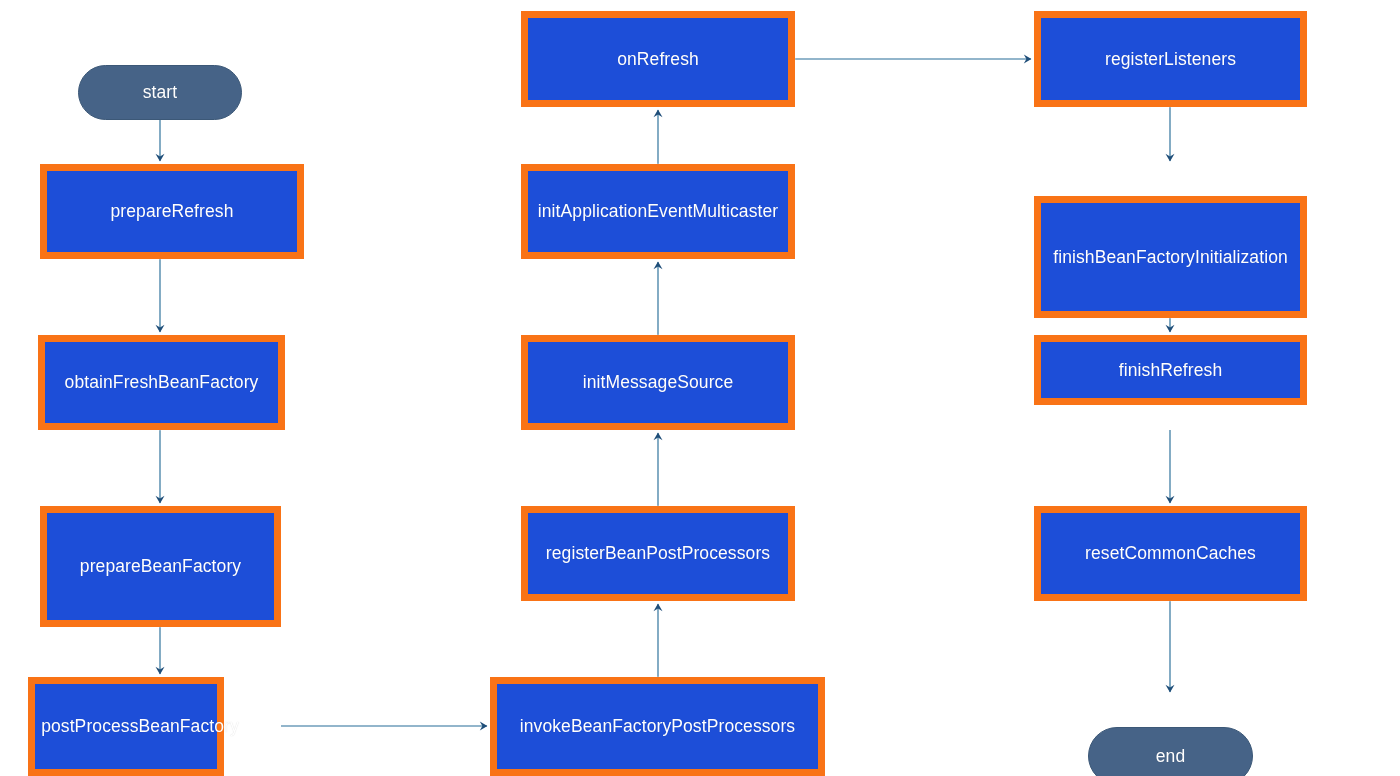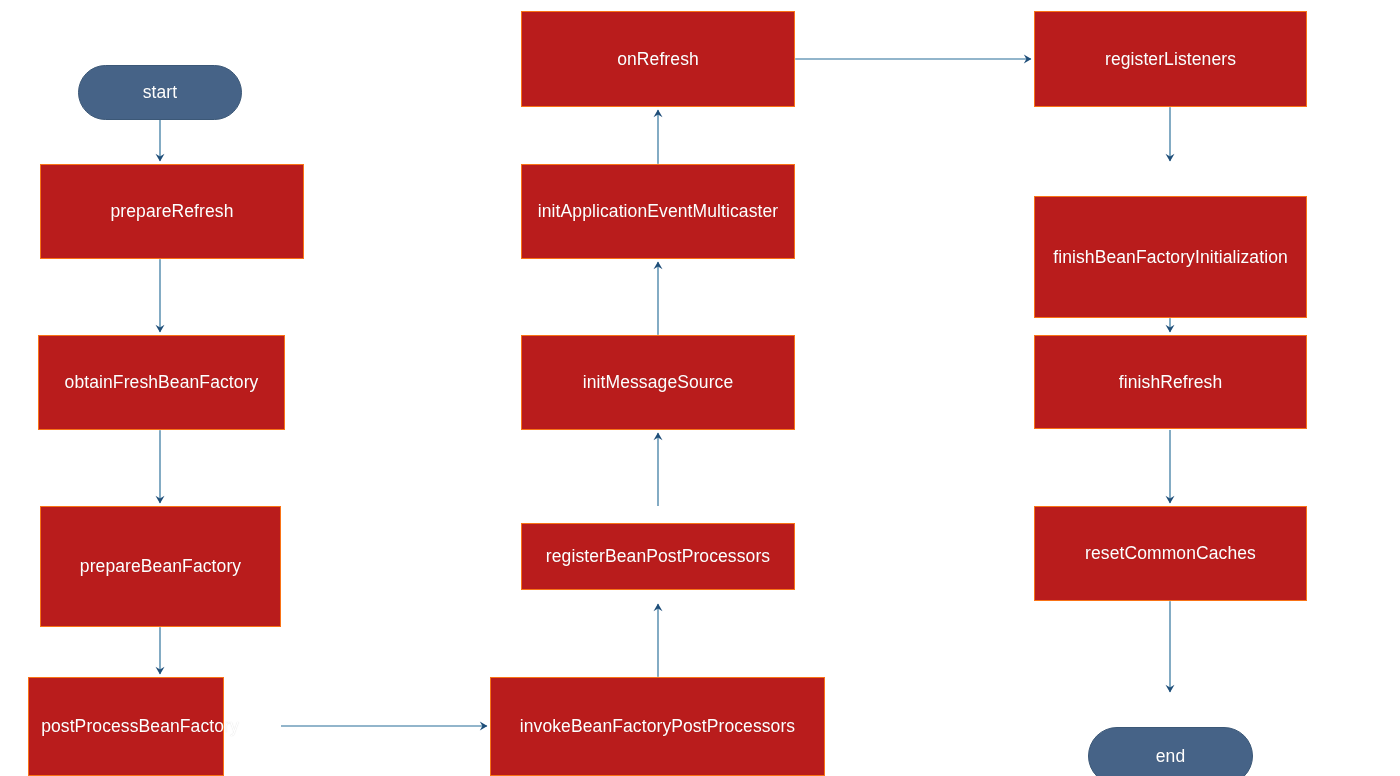--- a/index.html
+++ b/index.html
@@ -32,22 +32,22 @@
     display: flex;
     align-items: center;
     justify-content: center;
     text-align: center;
     color: #ffffff;
     font-size: 17.5px;
     font-weight: 400;
     letter-spacing: 0.1px;
     line-height: 1.2;
     padding: 2px 6px;
-    background: #b91c1c;
-    border: 1px solid #f97316;
+    background: #1d4ed8;
+    border: 7px solid #f97316;
     box-shadow: 0 0 0 0.5px rgba(255,255,255,0.35);
     text-shadow: 0 0 1px rgba(0,0,0,0.18);
     z-index: 2;
   }
   .node.terminator {
     border-radius: 999px;
     border: 1px solid #3c5877;
     background: #466387;
     box-shadow: none;
     margin-top: 32px;
@@ -110,40 +110,40 @@
   <div class="node" id="node-prepareBeanFactory" style="left: 40px; top: 506px; width: 241px; height: 121px;">
     <span class="node-label">prepareBeanFactory</span>
   </div>
   <div class="node" id="node-postProcessBeanFactory" style="left: 28px; top: 677px; width: 196px; height: 99px; padding-left: 34px;">
     <span class="node-label">postProcessBeanFactory</span>
   </div>
 
   <div class="node" id="node-invokeBeanFactoryPostProcessors" style="left: 490px; top: 677px; width: 335px; height: 99px; text-align: right;">
     <span class="node-label">invokeBeanFactoryPostProcessors</span>
   </div>
-  <div class="node" id="node-registerBeanPostProcessors" style="left: 521px; top: 506px; width: 274px; height: 67px; margin-top: 17px;">
+  <div class="node" id="node-registerBeanPostProcessors" style="left: 521px; top: 506px; width: 274px; height: 95px;">
     <span class="node-label">registerBeanPostProcessors</span>
   </div>
   <div class="node" id="node-initApplicationEventMulticaster" style="left: 521px; top: 164px; width: 274px; height: 95px;">
     <span class="node-label">initApplicationEventMulticaster</span>
   </div>
   <div class="node" id="node-initMessageSource" style="left: 521px; top: 335px; width: 274px; height: 95px;">
     <span class="node-label">initMessageSource</span>
   </div>
   <div class="node" id="node-onRefresh" style="left: 521px; top: 11px; width: 274px; height: 96px;">
     <span class="node-label">onRefresh</span>
   </div>
 
   <div class="node" id="node-registerListeners" style="left: 1034px; top: 11px; width: 273px; height: 96px;">
     <span class="node-label">registerListeners</span>
   </div>
   <div class="node" id="node-finishBeanFactoryInitialization" style="left: 1034px; top: 164px; width: 273px; height: 122px; margin-top: 32px;">
     <span class="node-label">finishBeanFactoryInitialization</span>
   </div>
-  <div class="node" id="node-finishRefresh" style="left: 1034px; top: 335px; width: 273px; height: 94px;">
+  <div class="node" id="node-finishRefresh" style="left: 1034px; top: 335px; width: 273px; height: 70px;">
     <span class="node-label">finishRefresh</span>
   </div>
   <div class="node" id="node-resetCommonCaches" style="left: 1034px; top: 506px; width: 273px; height: 95px;">
     <span class="node-label">resetCommonCaches</span>
   </div>
   <div class="node terminator" id="node-end" style="left: 1088px; top: 695px; width: 165px; height: 58px;">
     <span class="node-label">end</span>
   </div>
 
 </div>

